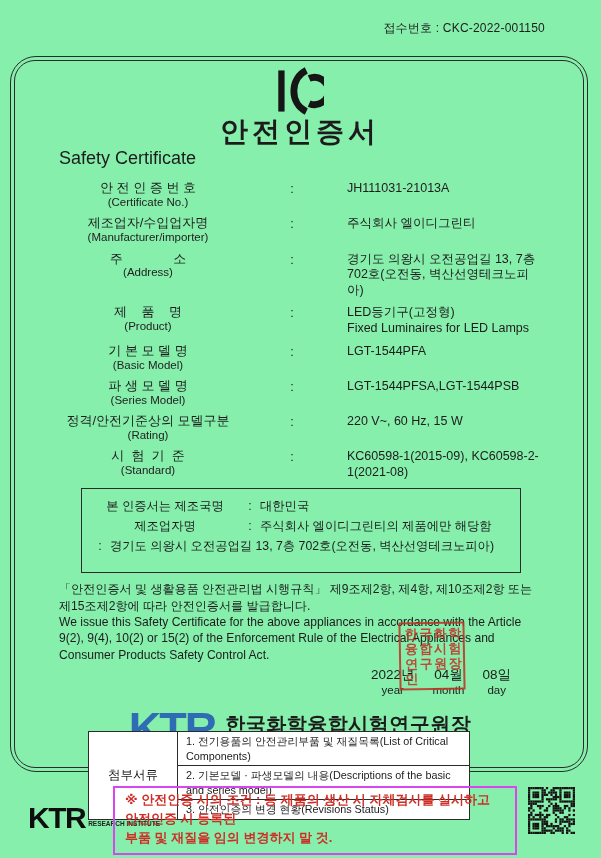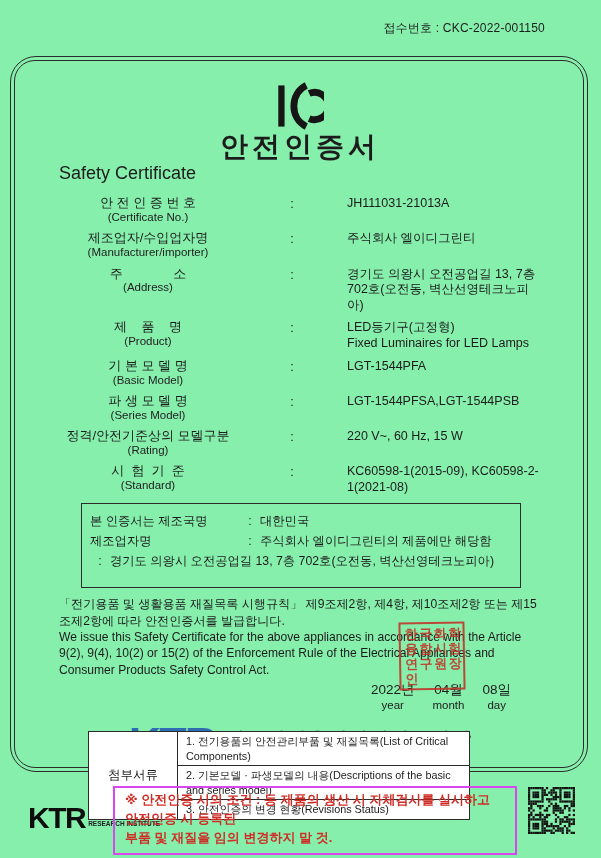--- a/index.html
+++ b/index.html
@@ -6,34 +6,34 @@
   .page{
     position:relative; width:601px; height:858px; background:#86efac;
     font-family:"Liberation Sans","DejaVu Sans",sans-serif; color:#1c1c1c; overflow:hidden;
   }
   .receipt{position:absolute; top:20px; right:56px; font-size:12px; letter-spacing:.2px;}
   
   .frame-outer{position:absolute; left:10px; top:56px; width:578px; height:716px;
     border:1.6px solid #2b2b2b; border-radius:26px; box-sizing:border-box;}
   .frame-inner{position:absolute; left:3px; top:3px; right:3px; bottom:3px;
     border:1.1px solid #2b2b2b; border-radius:21px; box-sizing:border-box;
-    padding:19px 42px 0 44px; overflow:hidden;}
+    padding:4px 42px 0 44px; overflow:hidden;}
   .kc-wrap{text-align:center; height:50px; margin-top:2px;}
   .title-ko{text-align:center; font-size:28px; font-weight:700; letter-spacing:4px; line-height:1.05;}
   .title-en{text-align:left; font-size:18px; line-height:1.1; margin-top:3px; margin-bottom:12px;}
   .row{display:flex; margin-bottom:7px;gap:44px;}
   .lbl{width:178px; text-align:center;}
   .lbl-ko{white-space:pre; font-size:13px; line-height:1.15; font-weight:500;}
   .lbl-en{font-size:11.5px; line-height:1.15; color:#222;}
   .colon{width:22px; text-align:center; font-size:13px;}
   .val{flex:1; font-size:12.5px; line-height:1.25;}
   .val div{min-height:0;}
   .scope-box{border:1.3px solid #2b2b2b; margin:8px 20px 0 22px; padding:8px 8px 16px 8px; font-size:12.3px;}
   .sb-row{display:flex; line-height:1.6;}
-  .sb-lbl{width:150px; text-align:left; white-space:pre;}
+  .sb-lbl{width:150px; text-align:center; white-space:pre;}
   .sb-colon{width:20px; text-align:center;}
   .sb-val{flex:1;}
   .law{margin-top:8px; font-size:12.1px; line-height:1.35;}
   .date-row{display:flex; justify-content:flex-end; margin-top:3px; margin-right:30px; gap:18px; text-align:center;}
   .date-ko{font-size:13.5px;}
   .date-en{font-size:11.5px; line-height:1.1;}
   .issuer-row{display:flex; justify-content:center; align-items:center; gap:10px; margin-top:7px; height:52px;}
   .ktr-main{color:#2e6db4; font-size:45px; font-weight:800; letter-spacing:-2px; line-height:.9;}
   .issuer-ko{font-size:20px; font-weight:700; letter-spacing:.5px; line-height:1.05;}
   .issuer-en{font-size:9.5px; font-weight:700; letter-spacing:.3px; color:#222;}
@@ -183,21 +183,21 @@
           <div class="sb-colon">:</div>
           <div class="sb-val">주식회사 엘이디그린티의 제품에만 해당함</div>
         </div>
         <div class="sb-row">
           <div class="sb-colon">:</div>
           <div class="sb-val">경기도 의왕시 오전공업길 13, 7층 702호(오전동, 벽산선영테크노피아)</div>
         </div>
       </div>
 
       <div class="law">
-        <div>「전기용품 및 생활용품 재질목록 시행규칙」 제9조제2항, 제4항, 제10조제2항 또는 제15조제2항에 따라 안전인증서를 발급합니다.</div>
+        <div>「안전인증서 및 생활용품 안전관리법 시행규칙」 제9조제2항, 제4항, 제10조제2항 또는 제15조제2항에 따라 안전인증서를 발급합니다.</div>
         <div>We issue this Safety Certificate for the above appliances in accordance with the Article 9(2), 9(4), 10(2) or 15(2) of the Enforcement Rule of the Electrical Appliances and Consumer Products Safety Control Act.</div>
       </div>
 
       <div class="date-row">
         <div>
           <div class="date-ko">2022년</div>
           <div class="date-en">year</div>
         </div>
         <div>
           <div class="date-ko">04월</div>

